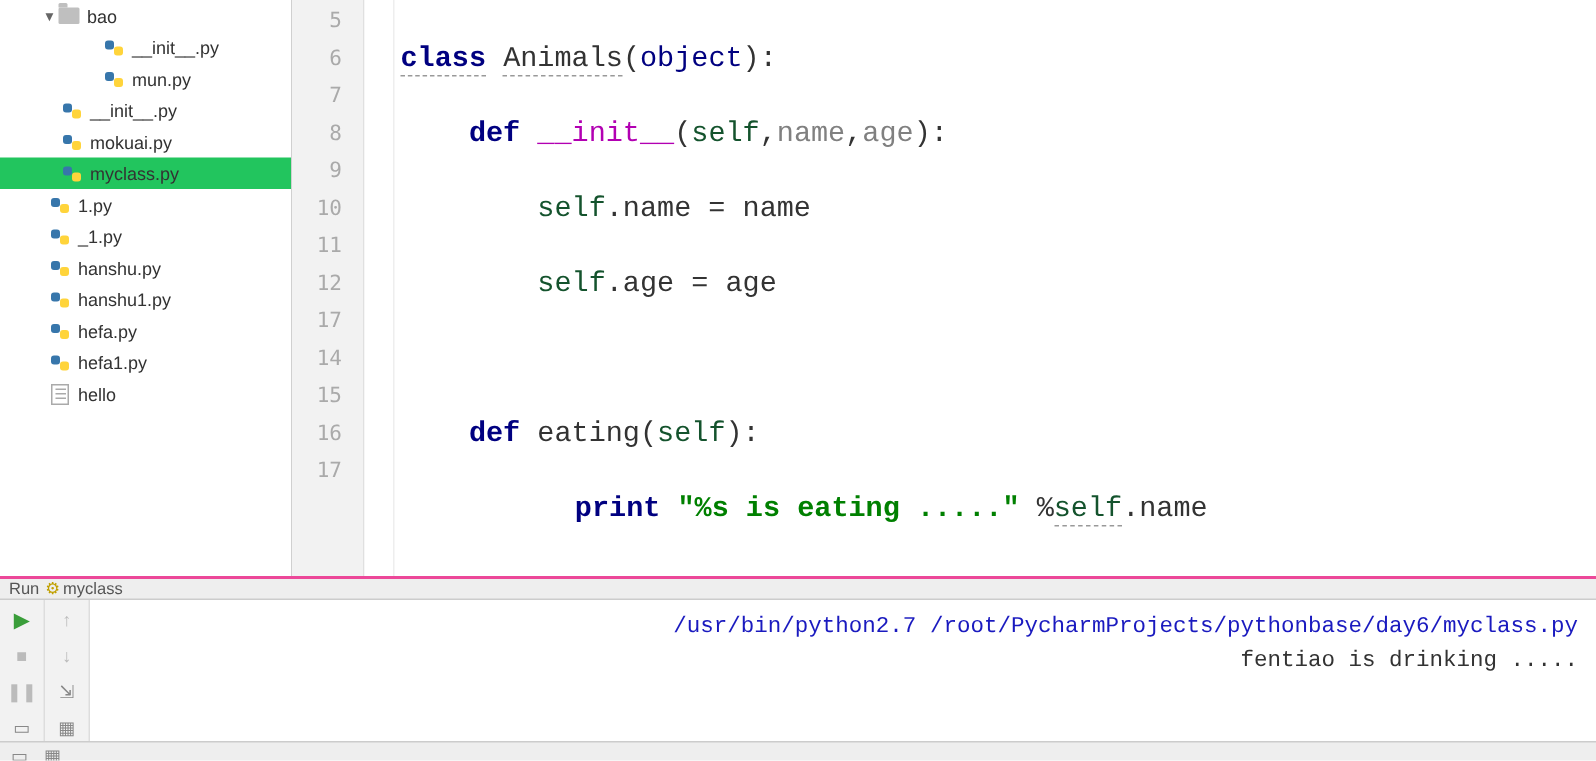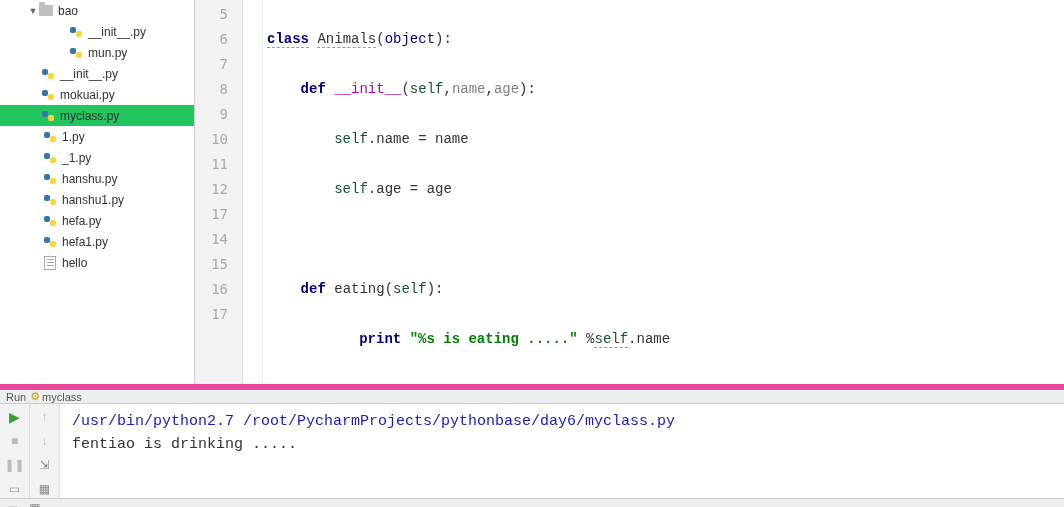--- a/index.html
+++ b/index.html
@@ -7,41 +7,41 @@
 .top-area { display: flex; height: 384px; }
 .sidebar { width: 195px; background: #fff; border-right: 1px solid #d0d0d0; overflow: hidden; }
 .tree { padding-top: 0; }
 .tree-item { display: flex; align-items: center; height: 21px; padding-left: 0; cursor: pointer; color: #333; }
 .tree-item.selected { background: #22c55e; }
 .tree-item .arrow { width: 10px; font-size: 9px; color: #666; display: inline-block; text-align: center; }
 .tree-item .icon { width: 16px; height: 16px; margin-right: 4px; display: inline-flex; align-items: center; justify-content: center; }
 .indent-0 { padding-left: 40px; }
 .indent-1 { padding-left: 68px; }
 .indent-root { padding-left: 28px; }
-.indent-neg { padding-left: 42px; }
+.indent-neg { padding-left: 32px; }
 .editor { flex: 1; display: flex; background: #fff; position: relative; }
 .gutter { width: 48px; background: #f2f2f2; border-right: 1px solid #e0e0e0; text-align: right; padding-right: 14px; color: #aaa; font-family: "Consolas", monospace; font-size: 14px; line-height: 25px; padding-top: 2px; }
 .marker-col { width: 20px; background: #fff; border-right: 1px solid #eee; }
-.code { flex: 1; font-family: "Consolas", "Courier New", monospace; font-size: 14px; line-height: 25px; padding-top: 2px; white-space: pre; color: #333; overflow: hidden; }
+.code { flex: 1; font-family: "Consolas", "Courier New", monospace; font-size: 19px; line-height: 25px; padding-top: 2px; white-space: pre; color: #333; overflow: hidden; }
 .code-line { height: 25px; padding-left: 4px; }
 .kw { color: #000080; font-weight: bold; }
 .kw2 { color: #000080; font-weight: bold; margin-left: 25px; }
 .def-name { color: #333; font-weight: normal; }
 .self { color: #14532d; }
 .param { color: #808080; }
 .builtin { color: #000080; }
 .str { color: #008000; font-weight: bold; }
 .dunder { color: #b200b2; }
 .underline-dash { border-bottom: 1px dashed #999; }
-.run-bar { height: 20px; background: #eee; border-top: 6px solid #ec4899; border-bottom: 1px solid #ccc; display: flex; align-items: center; padding-left: 6px; color: #555; font-size: 11px; }
+.run-bar { height: 20px; background: #eee; border-top: 2px solid #ec4899; border-bottom: 1px solid #ccc; display: flex; align-items: center; padding-left: 6px; color: #555; font-size: 11px; }
 .console-area { flex: 1; display: flex; background: #fff; }
 .console-toolbar { width: 30px; background: #f2f2f2; border-right: 1px solid #ddd; display: flex; flex-direction: column; align-items: center; padding-top: 4px; gap: 6px; }
 .console-toolbar2 { width: 30px; background: #f2f2f2; border-right: 1px solid #ddd; display: flex; flex-direction: column; align-items: center; padding-top: 4px; gap: 6px; }
 .tool-btn { width: 18px; height: 18px; display: flex; align-items: center; justify-content: center; cursor: pointer; color: #666; }
-.console { flex: 1; font-family: "Consolas", "Courier New", monospace; font-size: 15px; line-height: 23px; padding: 6px 12px; }
+.console { flex: 1; font-family: "Consolas", "Courier New", monospace; font-size: 15px; line-height: 23px; padding: 6px 12px; text-align: right; }
 .console-cmd { color: #1a1abf; }
 .console-out { color: #333; }
 .bottom-bar { height: 20px; background: #eee; border-top: 1px solid #ccc; display: flex; align-items: center; padding-left: 4px; gap: 4px; }
 .py-icon { display:inline-block; width:14px; height:14px; position:relative; }
 .py-icon::before { content:""; position:absolute; top:2px; left:1px; width:6px; height:6px; background:#3776ab; border-radius:2px; }
 .py-icon::after { content:""; position:absolute; bottom:2px; right:1px; width:6px; height:6px; background:#ffd43b; border-radius:2px; }
 .dir-icon { display:inline-block; width:14px; height:11px; background:#bfbfbf; border-radius:1px; position:relative; }
 .dir-icon::before { content:""; position:absolute; top:-3px; left:0; width:6px; height:3px; background:#bfbfbf; border-radius:1px 1px 0 0; }
 .txt-icon { display:inline-block; width:12px; height:14px; background:#fff; border:1px solid #aaa; position:relative; }
 .txt-icon::before { content:""; position:absolute; top:2px; left:2px; width:7px; height:1px; background:#aaa; box-shadow: 0 3px 0 #aaa, 0 6px 0 #aaa; }

